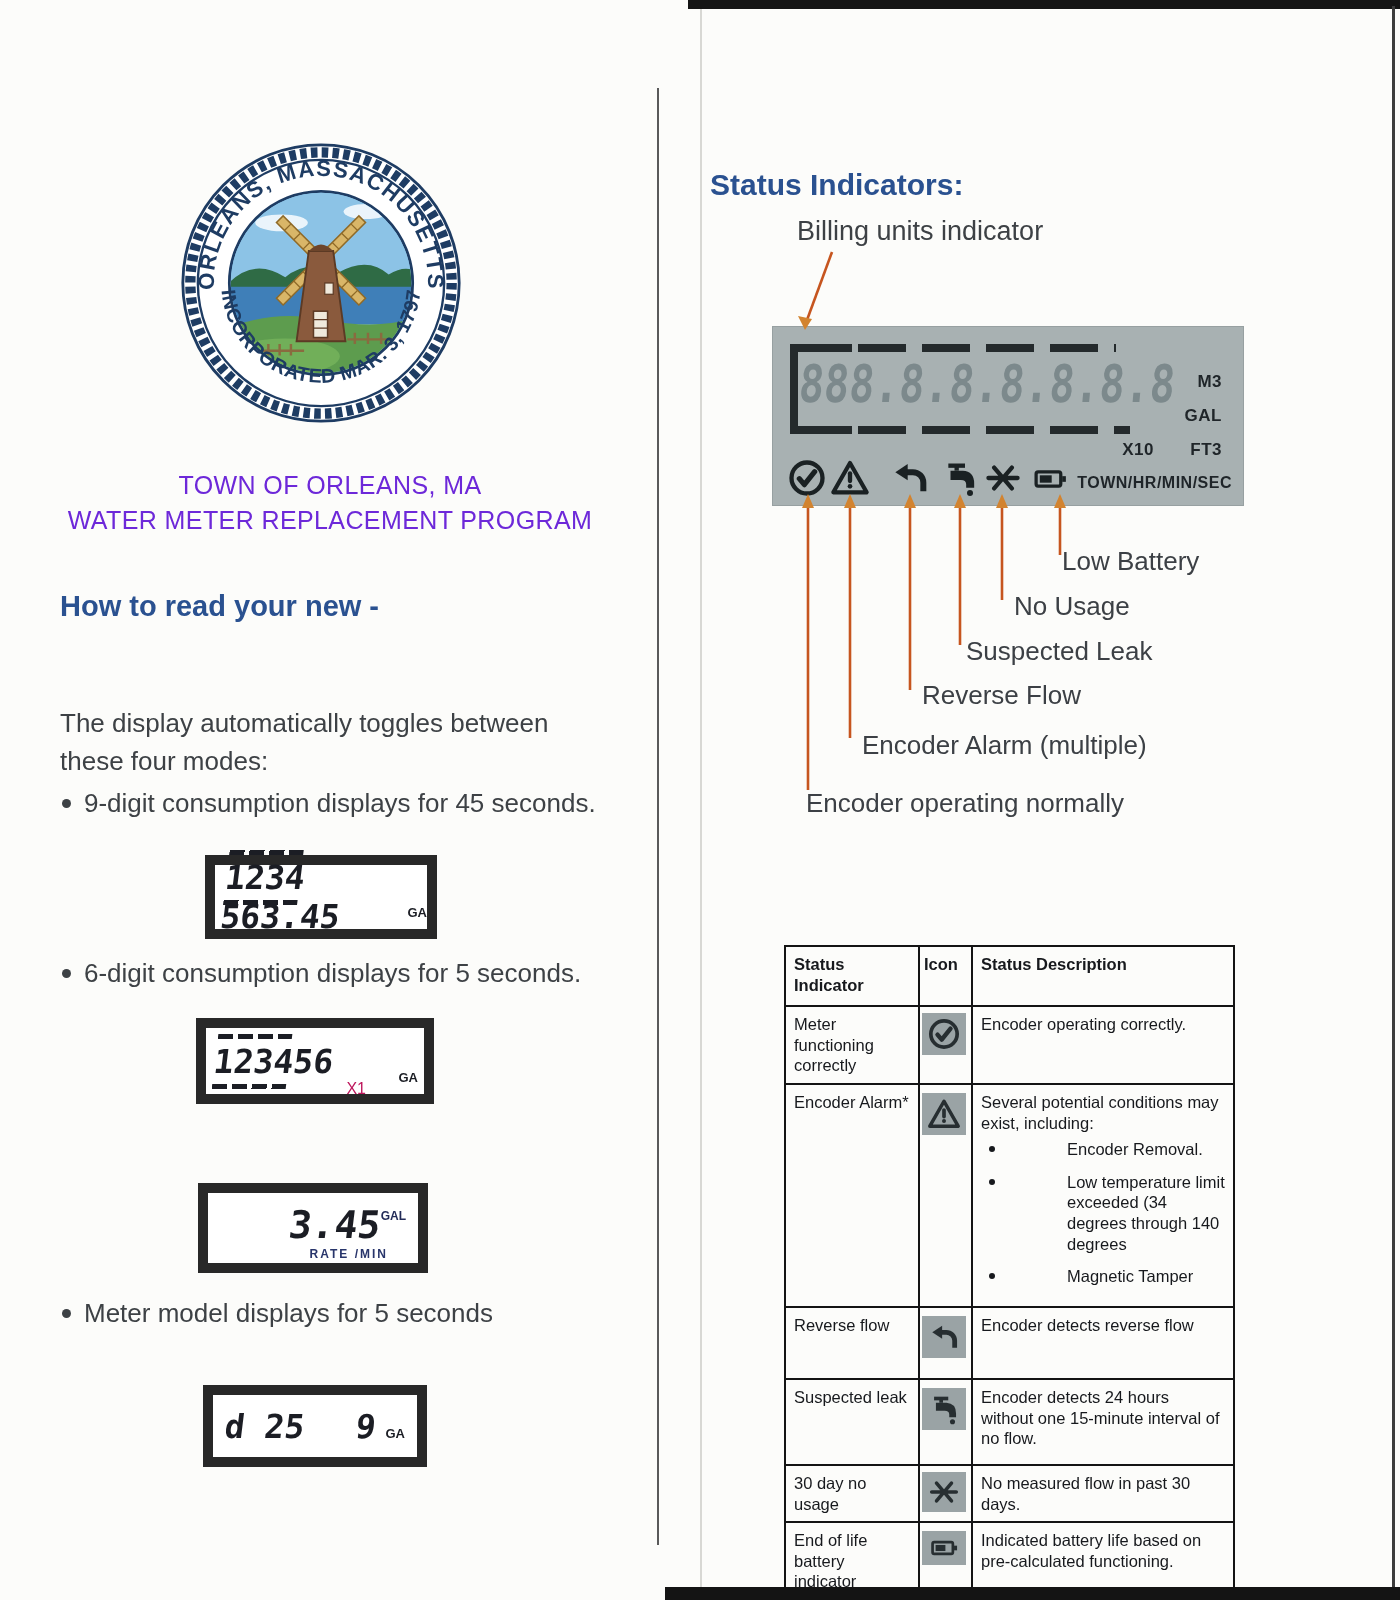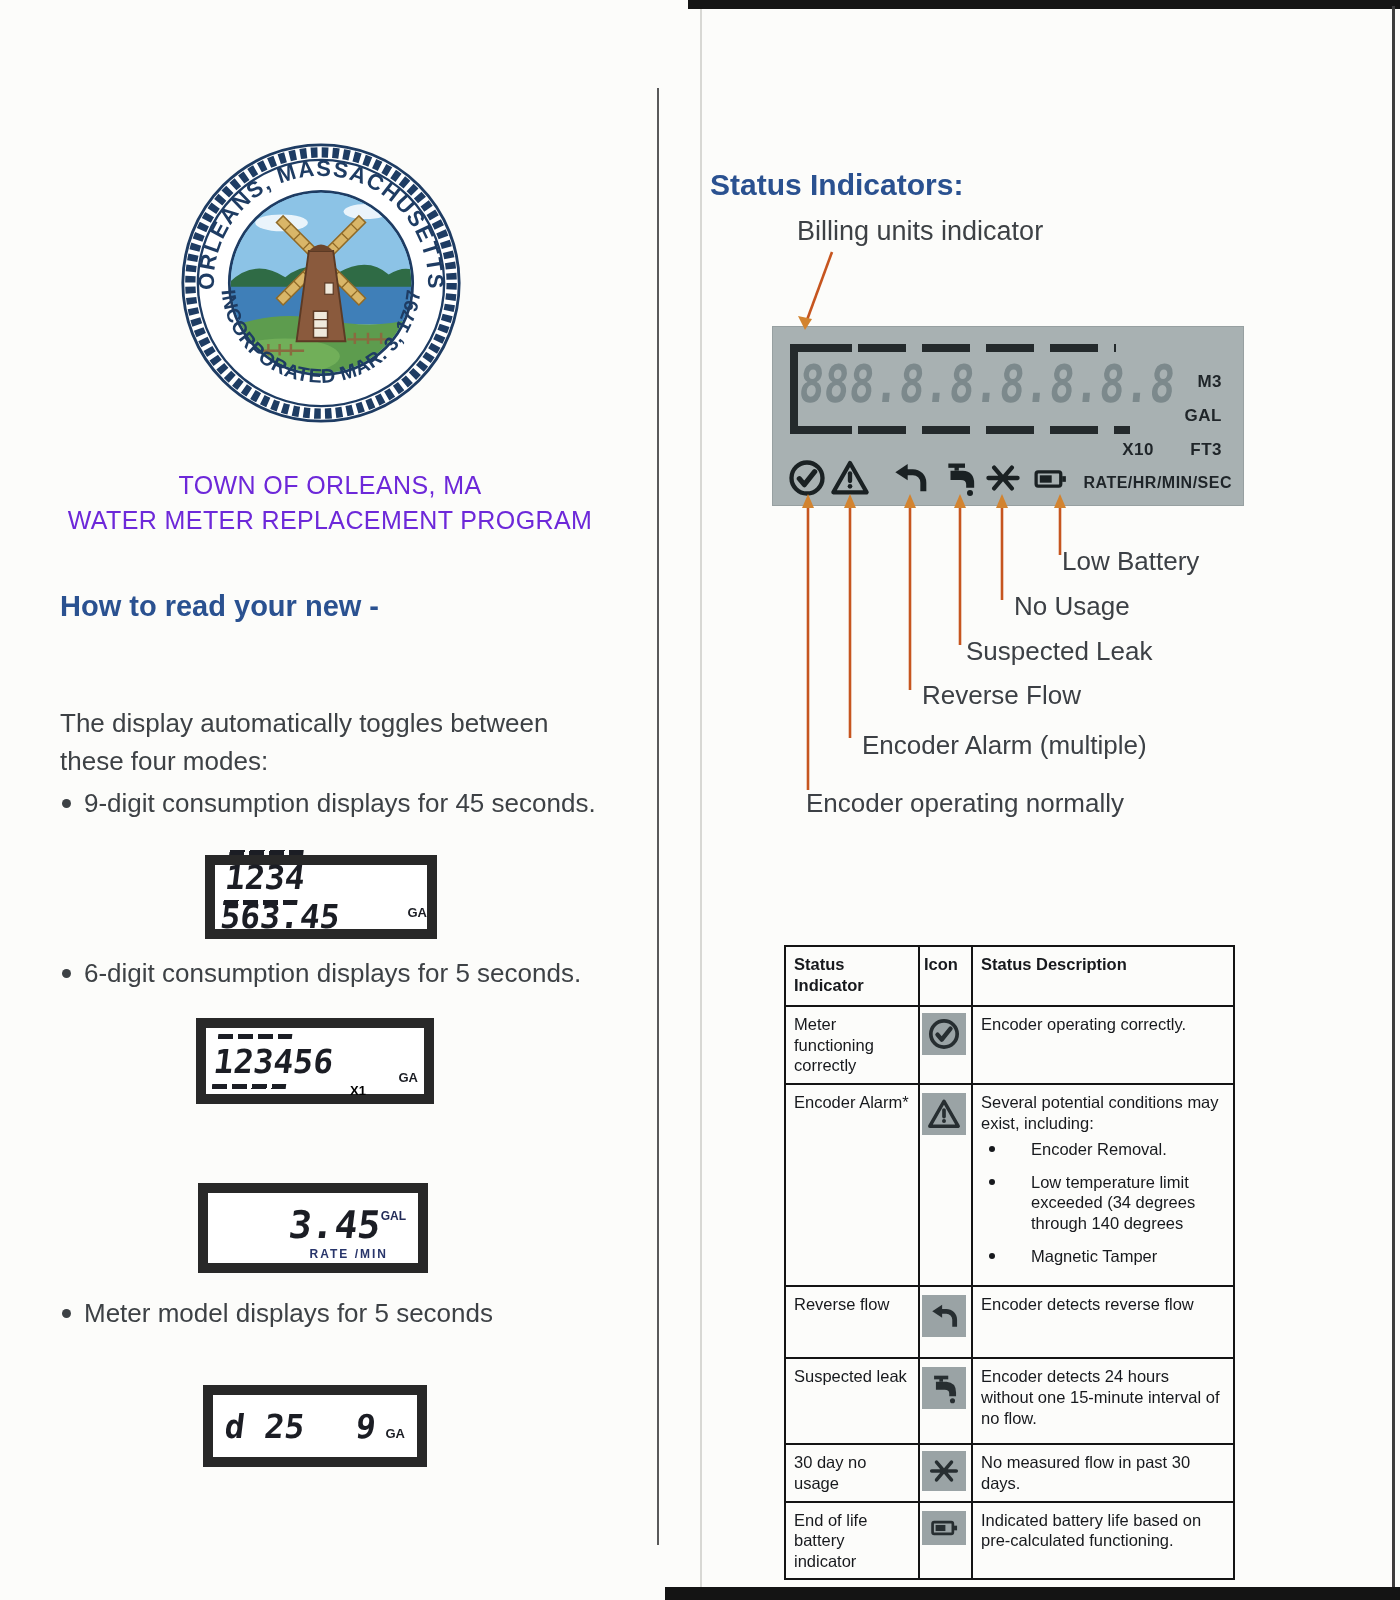--- a/index.html
+++ b/index.html
@@ -26,21 +26,21 @@
   .lcd-box{position:absolute;background:#fff;border:10px solid #282828;box-sizing:border-box;}
   .seg{font-family:"DejaVu Sans Mono",monospace;font-weight:700;color:#1b1d24;
        transform:skewX(-7deg);display:inline-block;letter-spacing:0;}
   .lcd-row{display:flex;align-items:center;height:100%;padding-left:8px;}
   .lcd-unit{font-size:13px;font-weight:700;color:#1b1d24;align-self:flex-end;padding-bottom:9px;margin-left:4px;}
   .lcd-marked{position:relative;display:inline-block;}
   .lcd-marked::before,.lcd-marked::after{content:"";position:absolute;left:1px;right:4px;height:5px;
        background:repeating-linear-gradient(90deg,#1b1d24 0 15px,transparent 15px 19.9px);}
   .lcd-marked::before{top:-8px;}
   .lcd-marked::after{bottom:-8px;}
-  .x1-sub{position:absolute;right:58px;bottom:-4px;font-size:13px;font-weight:700;color:#000000;}
+  .x1-sub{position:absolute;right:58px;bottom:-4px;font-size:16px;font-weight:400;color:#be185d;}
   .lcd3-inner{text-align:right;padding:10px 12px 0 0;color:#232c58;}
   .lcd3-val{font-size:38px;}
   .lcd3-sup{font-size:12px;font-weight:700;vertical-align:18px;letter-spacing:0;}
   .lcd3-sub{font-size:12px;font-weight:700;letter-spacing:2px;margin-top:0px;padding-right:18px;color:#28356b;}
   .lcd4-row{display:flex;justify-content:space-between;align-items:center;height:100%;padding:0 12px;}
 
   
   .h2{position:absolute;left:710px;top:168px;font-size:30px;font-weight:700;color:#2a5190;text-align:center;}
   .billing{position:absolute;left:797px;top:216px;font-size:27px;color:#3d4145;}
   .callout{position:absolute;font-size:26px;color:#3c4045;white-space:nowrap;}
@@ -62,21 +62,21 @@
   
   .stable{position:absolute;left:784px;top:945px;width:449px;border-collapse:collapse;
           font-size:16.5px;color:#17191d;table-layout:fixed;}
   .stable td{border:2px solid #141414;vertical-align:top;padding:7px 8px;line-height:1.25;}
   .stable .hd{font-weight:700;}
   .ticon{display:inline-flex;width:44px;height:42px;background:#9aa3a5;align-items:center;
          justify-content:center;color:#272e31;margin-top:2px;}
   .tb-intro{margin:0 0 6px 0;}
   .tb-li{display:flex;margin:0 0 12px 0;}
   .b2dot{flex:0 0 auto;width:6px;height:6px;border-radius:50%;background:#17191d;margin:7px 0 0 8px;}
-  .tb-li span{margin-left:36px;}
+  .tb-li span{margin-left:72px;}
 
   .seal{position:absolute;left:180px;top:142px;width:282px;height:282px;}
 </style>
 </head>
 <body>
 
 <svg width="0" height="0" style="position:absolute">
   <defs>
     <g id="i-check">
       <circle cx="12" cy="12" r="9.3" fill="none" stroke="currentColor" stroke-width="2.6"></circle>
@@ -238,21 +238,21 @@
   <div class="panel">
     <div class="panel-bracket"></div>
     <div class="pdash" style="left:86px;top:18px;width:258px"></div>
     <div class="pdash" style="left:86px;top:100px;width:272px"></div>
     <div class="panel-digits">888.8.8.8.8.8.8</div>
 
     <span class="pu" style="right:22px;top:46px">M3</span>
     <span class="pu" style="right:22px;top:80px">GAL</span>
     <span class="pu" style="right:90px;top:114px">X10</span>
     <span class="pu" style="right:22px;top:114px">FT3</span>
-    <span class="pu" style="right:12px;top:148px;font-size:16px">RATE/HR/MIN/SEC</span>
+    <span class="pu" style="right:12px;top:148px;font-size:16px">TOWN/HR/MIN/SEC</span>
 
     <svg class="pi" style="left:15px" width="40" height="40" viewBox="0 0 24 24">
         <use href="#i-check"></use>
       </svg>
     <svg class="pi" style="left:57px" width="42" height="40" viewBox="0 0 24 24">
         <use href="#i-alarm"></use>
       </svg>
     <svg class="pi" style="left:118px" width="40" height="40" viewBox="0 0 24 24">
         <use href="#i-uturn"></use>
       </svg>

